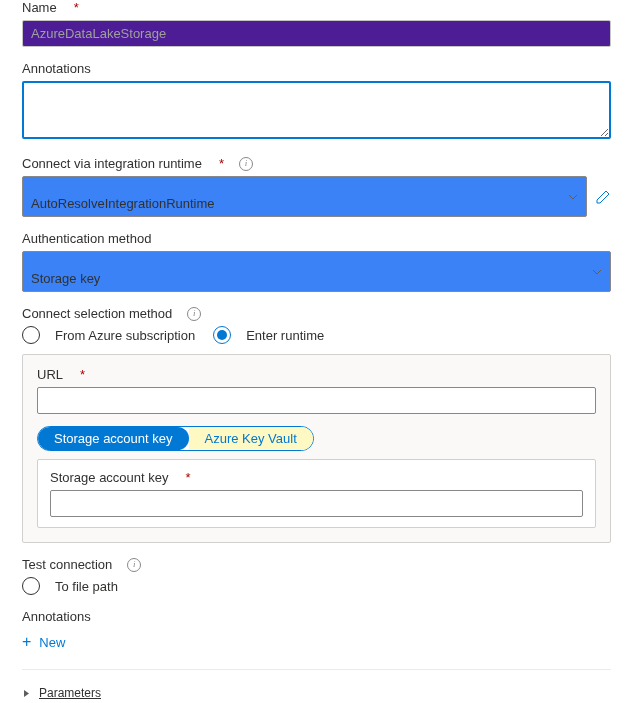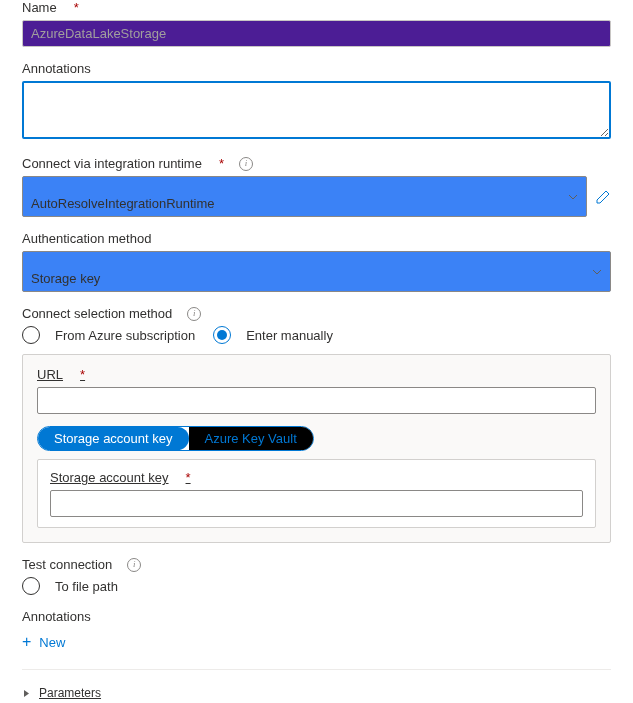--- a/index.html
+++ b/index.html
@@ -124,35 +124,34 @@
       height: 10px;
       background: #0078d4;
       border-radius: 50%;
     }
     .sub-panel {
       border: 1px solid #d2d0ce;
       background: #faf9f8;
       padding: 12px 14px 14px;
       margin-top: 10px;
       border-radius: 2px;
-      text-decoration: underline;
     }
     .pill-row {
       display: inline-flex;
       border: 1px solid #0078d4;
       border-radius: 14px;
       overflow: hidden;
       background: #fff;
       margin-bottom: 8px;
     }
     .pill {
       padding: 4px 16px;
       font-size: 13px;
       cursor: pointer;
-      background: #000000;
+      background: #fef9c3;
       color: #0078d4;
     }
     .pill.active {
       background: #0078d4;
       color: #fff;
       border-radius: 14px;
     }
     .pill:not(.active) {
       color: #0078d4;
     }
@@ -258,21 +257,21 @@
     <span>Connect selection method</span>
     <span class="info-icon">i</span>
   </div>
   <div class="radio-row">
     <div class="radio-item">
       <span class="radio"></span>
       <span>From Azure subscription</span>
     </div>
     <div class="radio-item">
       <span class="radio checked"></span>
-      <span>Enter manually</span>
+      <span>Enter runtime</span>
     </div>
   </div>
 
   <div class="sub-panel">
     <div class="field" style="margin-bottom:12px;">
       <div class="label">
         <span>URL</span>
         <span class="required">*</span>
       </div>
       <input type="text" class="text-input" style="">

